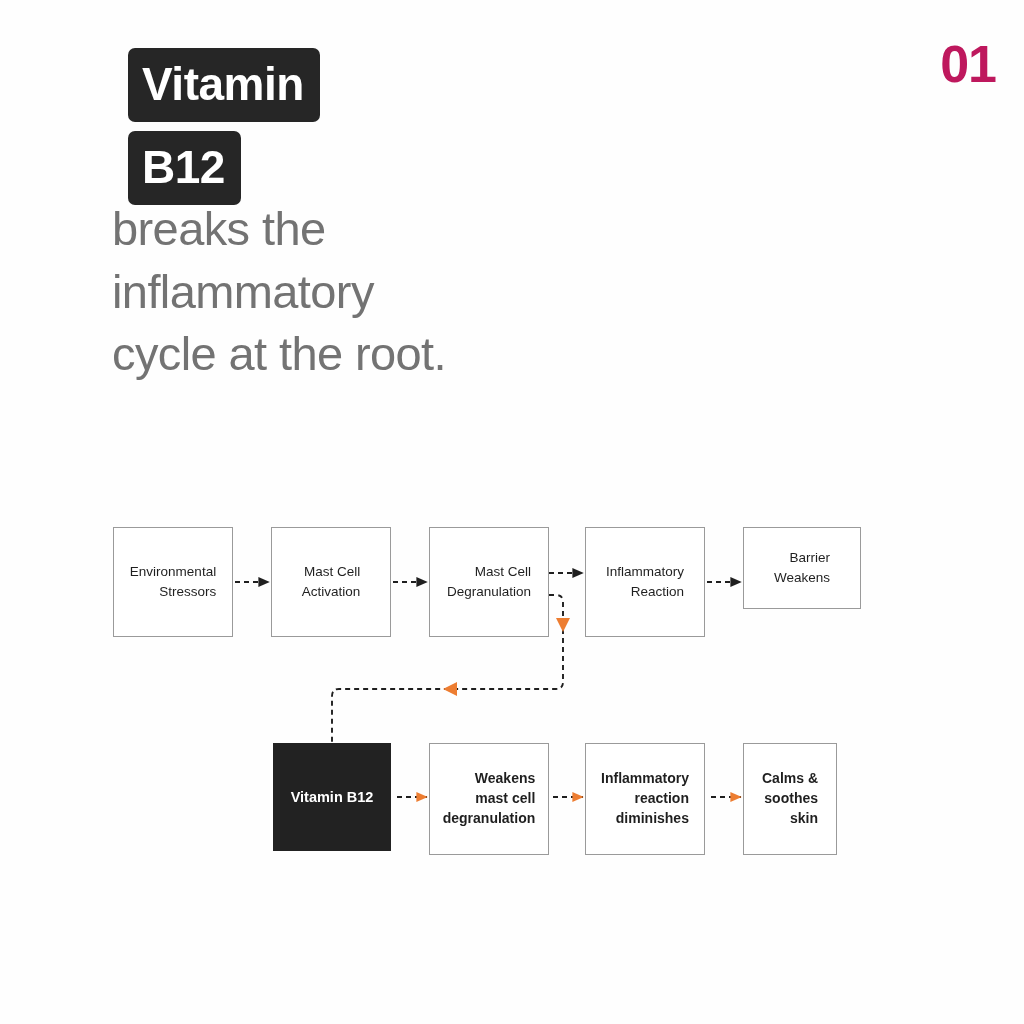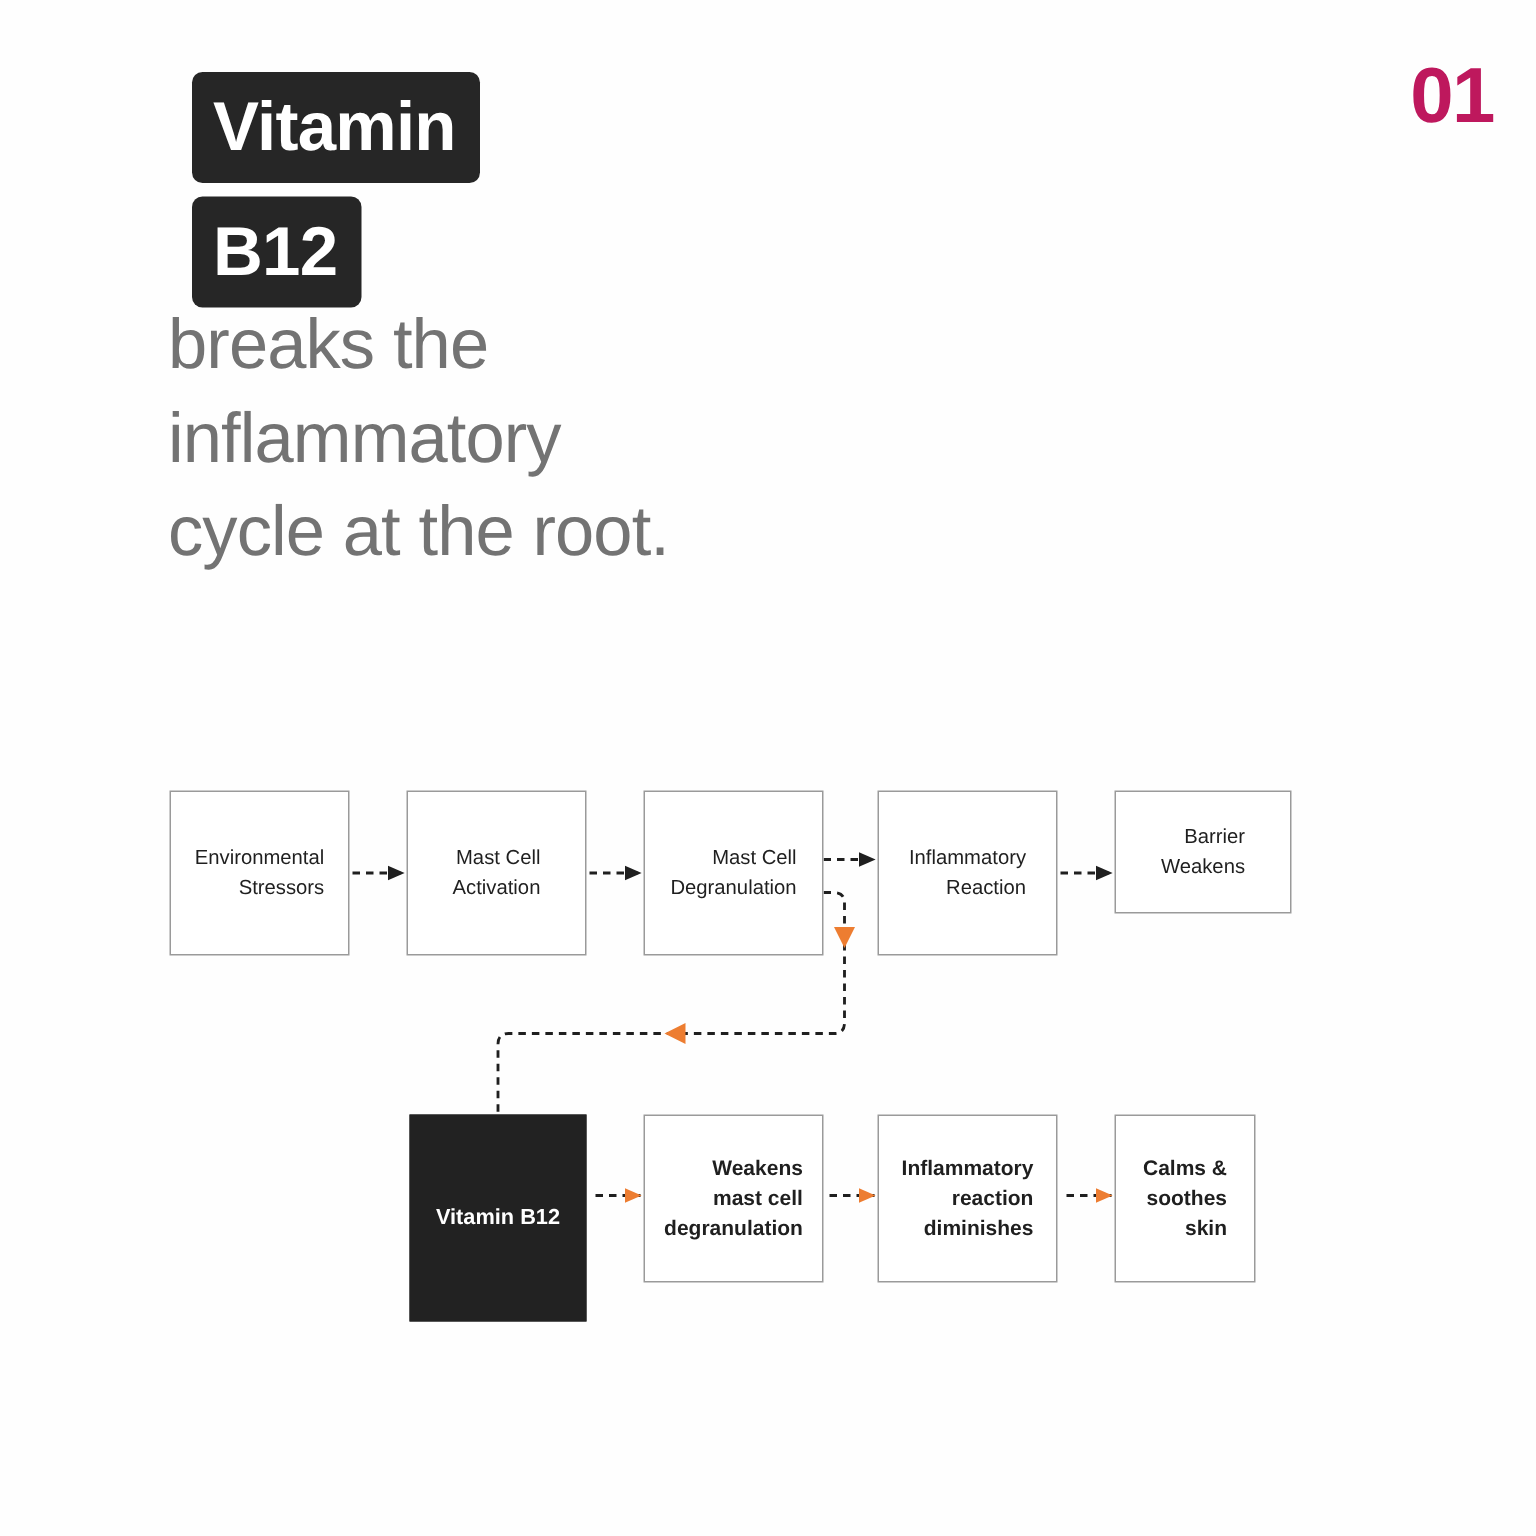--- a/index.html
+++ b/index.html
@@ -194,21 +194,21 @@
     <div class="node top" style="left:585px; top:527px; width:120px; height:110px;">
       <span class="node-label">Inflammatory
 Reaction</span>
     </div>
 
     <div class="node top" style="left:743px; top:527px; width:118px; height:82px;">
       <span class="node-label">Barrier
 Weakens</span>
     </div>
 
-    <div class="node bottom dark" style="left:273px; top:743px; width:118px; height:138px;">
+    <div class="node bottom dark" style="left:273px; top:743px; width:118px; height:108px;">
       <span class="node-label">Vitamin B12</span>
     </div>
 
     <div class="node bottom" style="left:429px; top:743px; width:120px; height:112px;">
       <span class="node-label">Weakens
 mast cell
 degranulation</span>
     </div>
 
     <div class="node bottom" style="left:585px; top:743px; width:120px; height:112px;">

